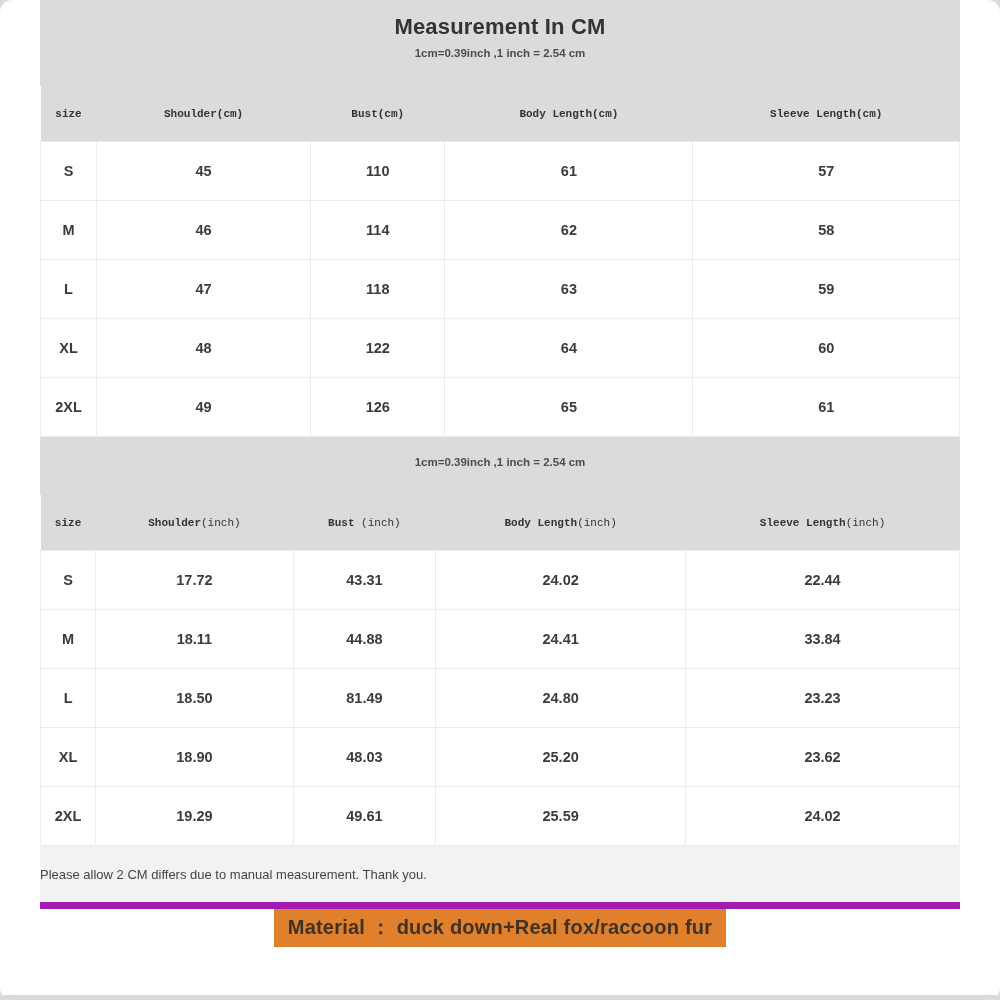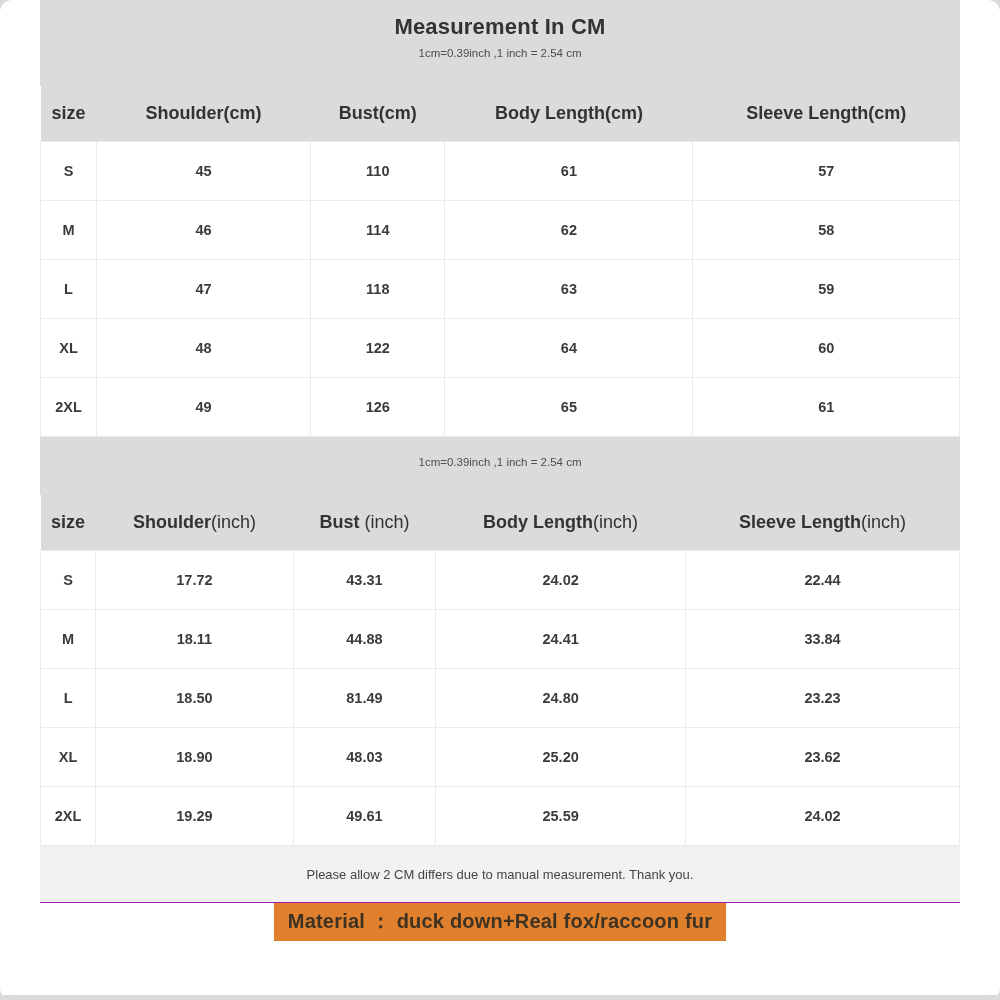--- a/index.html
+++ b/index.html
@@ -24,51 +24,52 @@
     background:var(--band_gray,#dbdbdb);
     text-align:center;
     padding:13px 0 26px 0;
   }
   .t-title{
     font-size:22px;line-height:28px;font-weight:700;
     color:#333333;letter-spacing:.2px;
   }
   .t-sub{
     margin-top:5px;
-    font-size:11.5px;line-height:14px;font-weight:400;
+    font-size:11.5px;line-height:14px;font-weight:700;
     color:#4d4d4d;
   }
 
   table.meas{
     width:100%;
     border-collapse:collapse;
     table-layout:fixed;
   }
   table.meas thead th{
     background:var(--band_gray,#dbdbdb);
     height:55px;
-    font-size:18px;font-weight:700;color:#333333;
+    font-size:11px;font-weight:700;color:#333333;
     text-align:center;vertical-align:middle;
     padding:0;
+    font-family:Liberation Mono, monospace;
   }
   table.meas thead th .unit-light{font-weight:400;}
   table.meas tbody td{
     height:58px;
     border:1px solid #ebebeb;
     text-align:center;vertical-align:middle;
     font-size:14.5px;font-weight:700;color:#3b3b3b;
     background:#ffffff;
     padding:0;
   }
 
   .note-band{
     background:var(--note_gray,#f2f2f2);
     height:56px;
-    display:flex;align-items:center;justify-content:center;
-    border-bottom:1px solid #a21caf;
+    display:flex;align-items:center;
+    border-bottom:7px solid #a21caf;
   }
   .note-text{
     font-size:13px;color:#444444;font-weight:400;
   }
 
   .material-wrap{
     text-align:center;
   }
   .material-bar{
     display:inline-block;

